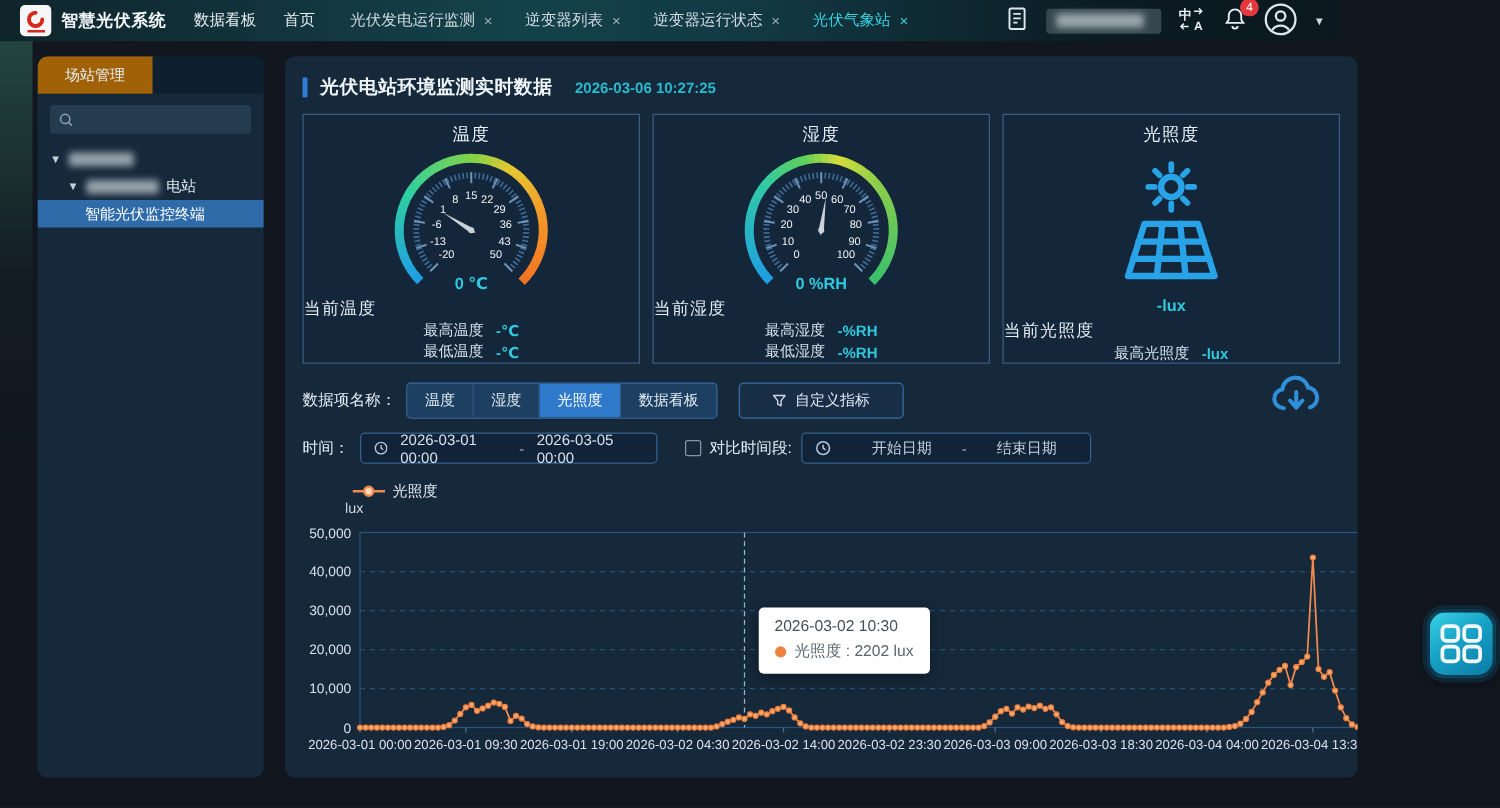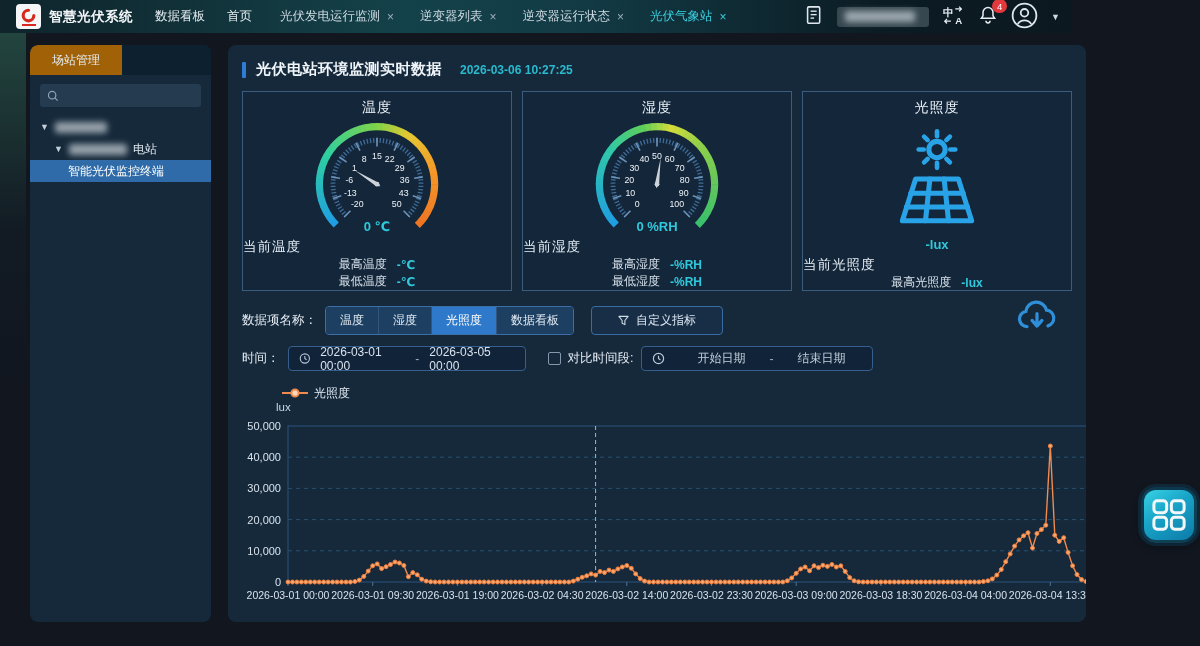--- a/index.html
+++ b/index.html
@@ -863,20 +863,27 @@
           <circle cx="859.3" cy="166.0" r="2" fill="#f9a870" stroke="#ec7c3a" stroke-width="1"></circle>
           <circle cx="863.8" cy="166.0" r="2" fill="#f9a870" stroke="#ec7c3a" stroke-width="1"></circle>
           <circle cx="868.3" cy="166.0" r="2" fill="#f9a870" stroke="#ec7c3a" stroke-width="1"></circle>
           <circle cx="872.7" cy="166.0" r="2" fill="#f9a870" stroke="#ec7c3a" stroke-width="1"></circle>
           <circle cx="877.2" cy="166.0" r="2" fill="#f9a870" stroke="#ec7c3a" stroke-width="1"></circle>
           <circle cx="881.6" cy="166.0" r="2" fill="#f9a870" stroke="#ec7c3a" stroke-width="1"></circle>
           <circle cx="886.1" cy="166.0" r="2" fill="#f9a870" stroke="#ec7c3a" stroke-width="1"></circle>
           <circle cx="890.5" cy="166.0" r="2" fill="#f9a870" stroke="#ec7c3a" stroke-width="1"></circle>
           <circle cx="895.0" cy="166.0" r="2" fill="#f9a870" stroke="#ec7c3a" stroke-width="1"></circle>
         </svg>
+      <div class="tooltip" id="chart-tooltip" style="left: 366.595px; top: 70px;">
+        <div class="tt-title">2026-03-02 10:30</div>
+        <div class="tt-row">
+            <span class="tt-dot"></span>
+            <span>光照度 : 2202 lux</span>
+          </div>
+      </div>
     </div>
   </div>
 </div>
 
 <div class="fab">
   <svg viewBox="0 0 38 36" width="36" height="34">
     <g fill="none" stroke="#f2f7fa" stroke-width="3.2">
       <rect x="3" y="3" width="13.5" height="12.5" rx="3.5"></rect>
       <rect x="21.5" y="3" width="13.5" height="12.5" rx="3.5"></rect>
       <rect x="3" y="20.5" width="13.5" height="12.5" rx="3.5"></rect>

